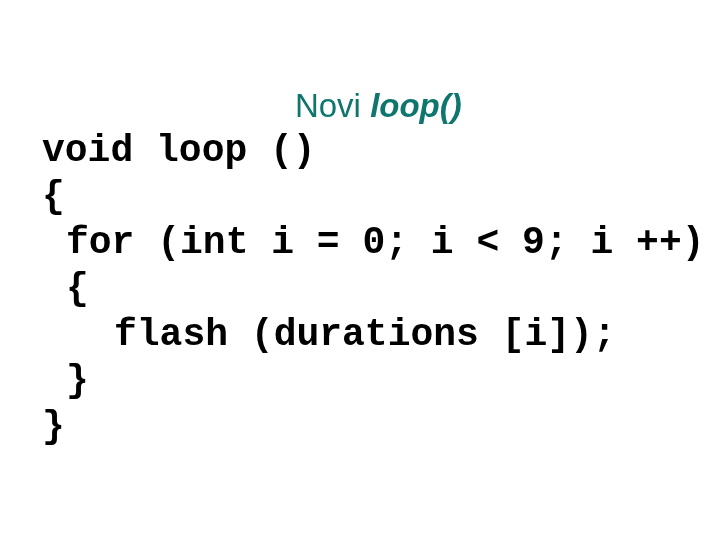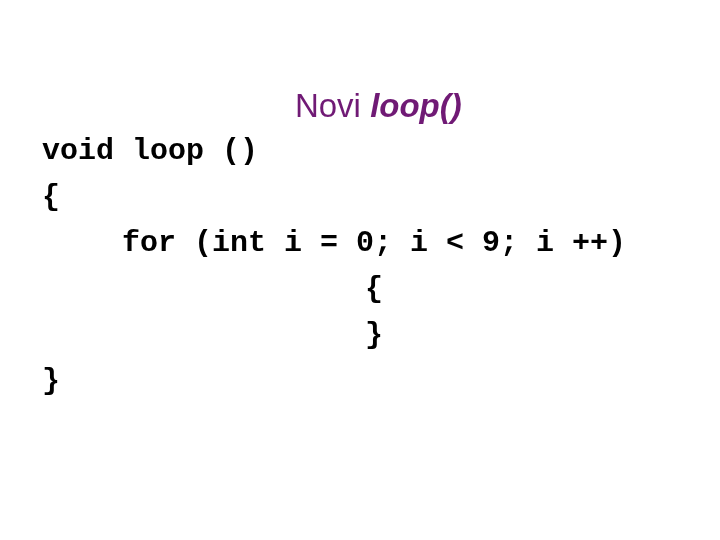--- a/index.html
+++ b/index.html
@@ -28,21 +28,21 @@
   .slide-title {
     position: absolute;
     left: 0;
     top: 46px;
     width: 720px;
     text-align: center;
     font-family: "Liberation Sans", sans-serif;
     font-size: 33px;
     font-weight: 400;
     line-height: 40px;
-    color: #701a75;
+    color: #0f766e;
     white-space: pre;
   }
   .slide-title .title-plain {
     font-weight: 400;
     font-style: normal;
   }
   .slide-title .title-emph {
     font-weight: 700;
     font-style: italic;
   }
@@ -57,40 +57,41 @@
     font-size: 30px;
     font-weight: 700;
     line-height: 46px;
     letter-spacing: 0px;
     color: #000000;
   }
   .code-line {
     white-space: pre;
     height: 46px;
     font-family: "Liberation Mono", "DejaVu Sans Mono", monospace;
-    font-size: 30px;
+    font-size: 38px;
     font-weight: 700;
     line-height: 46px;
     color: #000000;
   }
   .indent-0 { padding-left: 0px; }
-  .indent-1 { padding-left: 24px; text-align: center; }
+  .indent-1 { padding-left: 24px; }
   .indent-2 { padding-left: 72px; }
 </style>
 </head>
 <body>
 
 <div class="slide">
 
   <div class="slide-title">
     <span class="title-plain">Novi </span><span class="title-emph">loop()</span>
   </div>
 
   <div class="code-block">
     <div class="code-line indent-0">void loop ()</div>
     <div class="code-line indent-0">{</div>
     <div class="code-line indent-1">for (int i = 0; i &lt; 9; i ++)</div>
     <div class="code-line indent-1">{</div>
+    <div class="code-line indent-2">flash (durations [i]);</div>
     <div class="code-line indent-1">}</div>
     <div class="code-line indent-0">}</div>
   </div>
 
 </div>
 
 </body></html>

